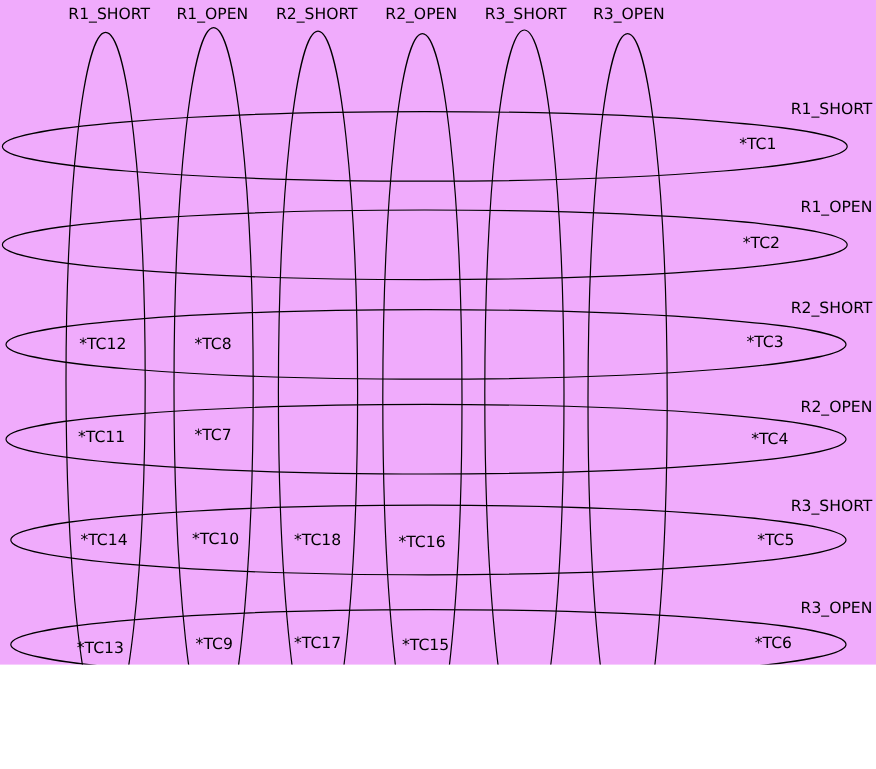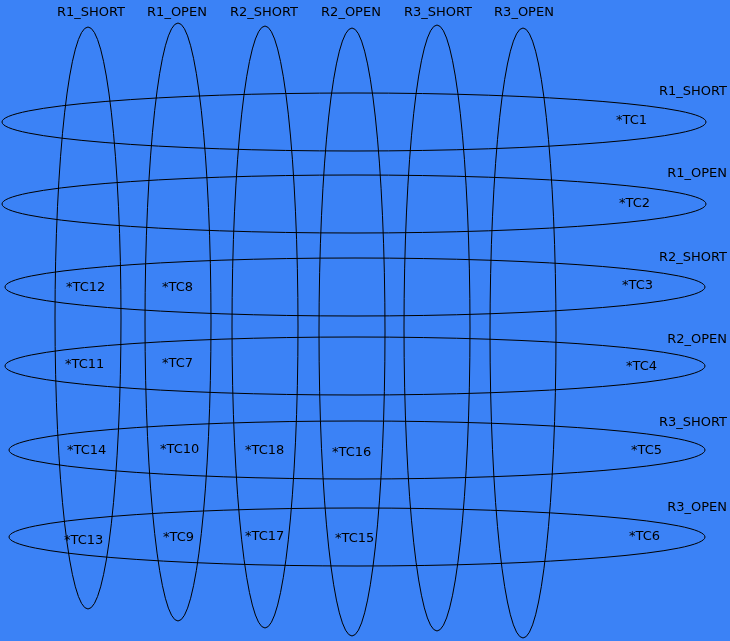--- a/index.html
+++ b/index.html
@@ -3,22 +3,22 @@
 <meta charset="utf-8">
 <style>
   html, body {
     margin: 0;
     padding: 0;
     background: #ffffff;
   }
   #stage {
     position: relative;
     width: 730px;
-    height: 641px;
-    background: #3b82f6;
+    height: 554px;
+    background: #f0abfc;
     font-family: "DejaVu Sans", sans-serif;
     overflow: hidden;
   }
   #diagram-svg {
     position: absolute;
     left: 0;
     top: 0;
     display: block;
   }
   #diagram-svg text {

